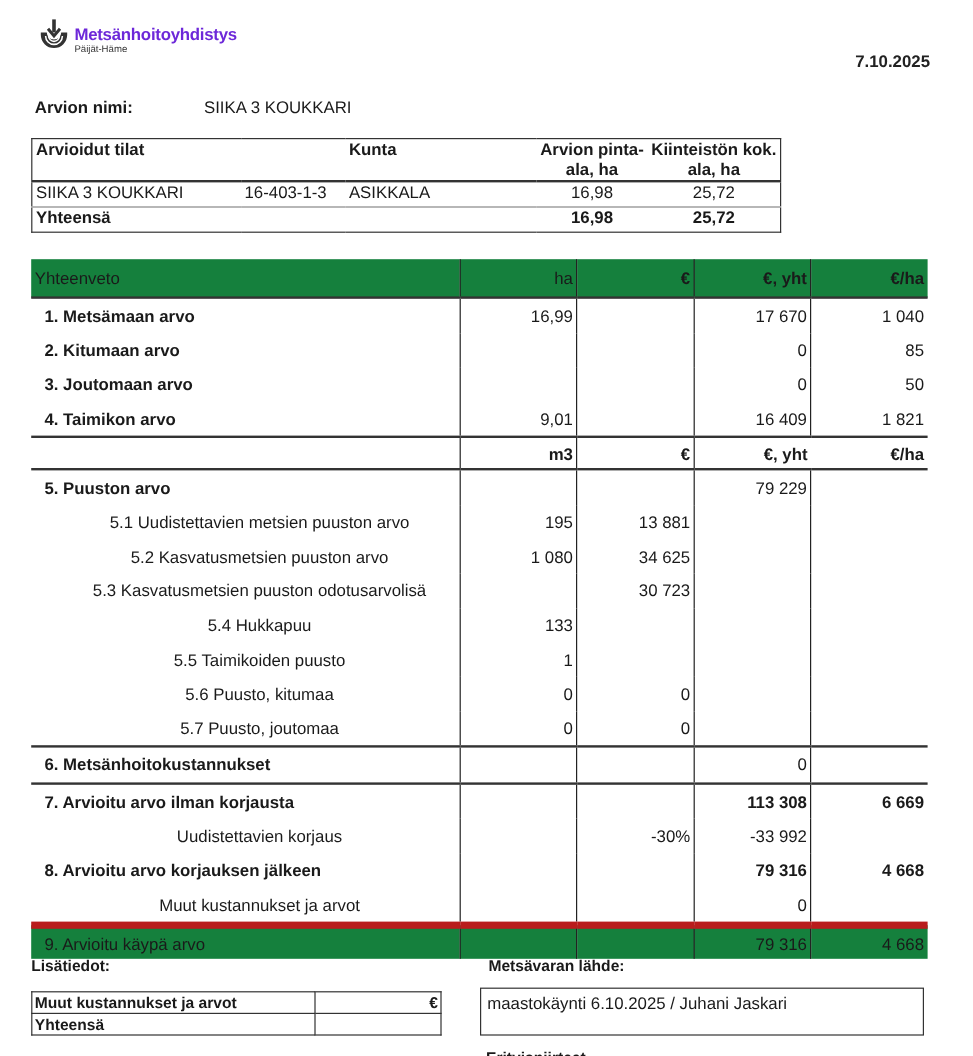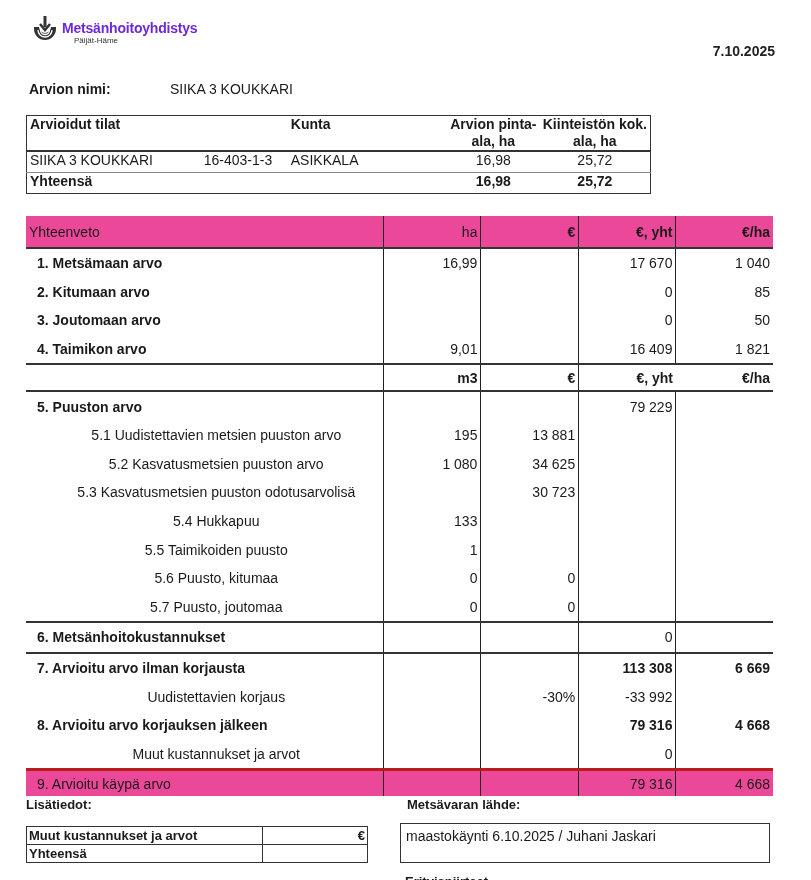--- a/index.html
+++ b/index.html
@@ -1,48 +1,48 @@
 <!DOCTYPE html>
 <html><head>
 <meta charset="utf-8">
 <style>
   html, body { margin:0; padding:0; background:#fff; }
   body { width:811px; height:880px; position:relative; overflow:hidden;
          font-family:"Liberation Sans", sans-serif; color:#1a1a1a; font-size:14px; }
   .abs { position:absolute; }
   .logo { left:30px; top:16px; width:30px; height:30px; }
   .brand { left:62px; top:20px; font-weight:bold; font-size:14px; letter-spacing:-0.2px; color:#6d28d9; }
-  .brand-sub { left:74px; top:36px; font-size:8px; color:#333; }
+  .brand-sub { left:62px; top:36px; font-size:8px; color:#333; }
   .date { right:36px; top:43px; font-weight:bold; font-size:14px; color:#222; }
   .name-label { left:29px; top:81px; font-weight:bold; font-size:14px; }
   .name-value { left:170px; top:81px; font-size:14px; }
 
   
   .tilat { left:26px; top:115px; width:625px; border:1px solid #333; border-collapse:collapse; }
   .tilat td { padding:0 3px; font-size:14px; height:20px; line-height:17px; vertical-align:top; }
   .tilat .hdr td { height:34px; }
   .tilat tr.sep td { border-top:2px solid #333; }
   .tilat tr.tot td { border-top:1px solid #888; font-weight:bold; }
   .r { text-align:center; }
   .b { font-weight:bold; }
 
   
   .summ { left:26px; top:216px; width:747px; border-collapse:collapse; }
   .summ td { font-size:14px; padding:0 3px; height:28.6px; vertical-align:middle; }
   .summ td.c1 { width:336px; }
   .summ td.c2, .summ td.c3, .summ td.c4 { width:94px; border-left:1.5px solid #222; text-align:right; }
   .summ td.c5 { width:94px; border-left:1.5px solid #222; text-align:right;margin-top:17px; }
-  .summ tr.gray td { background:#ec4899; }
+  .summ tr.gray td { background:#15803d; }
   .summ tr.hdr td { height:31px; border-bottom:2px solid #333; }
   .summ tr.sub-hdr td { height:25px; border-top:2px solid #333; border-bottom:2px solid #333; }
   .summ tr.bold td { font-weight:bold; }
   .summ tr.topline td { border-top:2px solid #333; }
   .summ td.ind { padding-left:27px;text-align:center; }
   .summ td.lbl { padding-left:11px; }
-  .summ tr.last td { height:25px; border-top:3px solid #b91c1c; }
+  .summ tr.last td { height:25px; border-top:6px solid #b91c1c; }
 
   .lisatiedot { left:26px; top:797px; font-weight:bold; font-size:13px; }
   .lahde-label { left:407px; top:797px; font-weight:bold; font-size:13px; }
   .mini { left:26px; top:826px; width:342px; border-collapse:collapse; border:1px solid #333; }
   .mini td { font-size:13px; font-weight:bold; height:17px; padding:0 2px; border:1px solid #333; }
   .mini td.v { width:100px; text-align:right; }
   .lahde-box { left:400px; top:823px; width:370px; height:40px; border:1.5px solid #333; font-size:14px; padding:4px 5px; box-sizing:border-box; }
   .cut { left:405px; top:874px; font-weight:bold; font-size:13px; }
 </style>
 </head>

